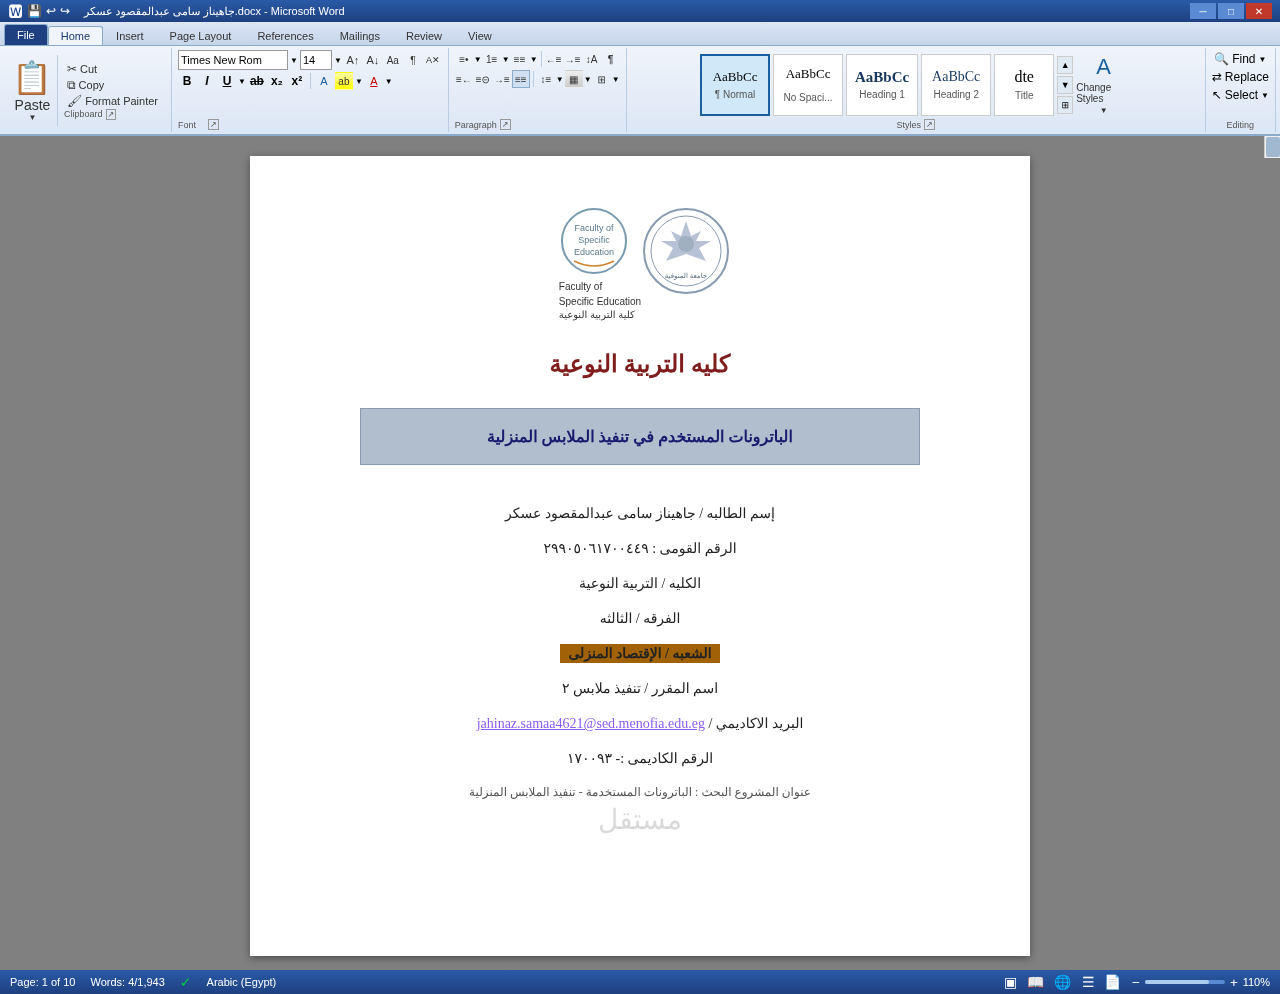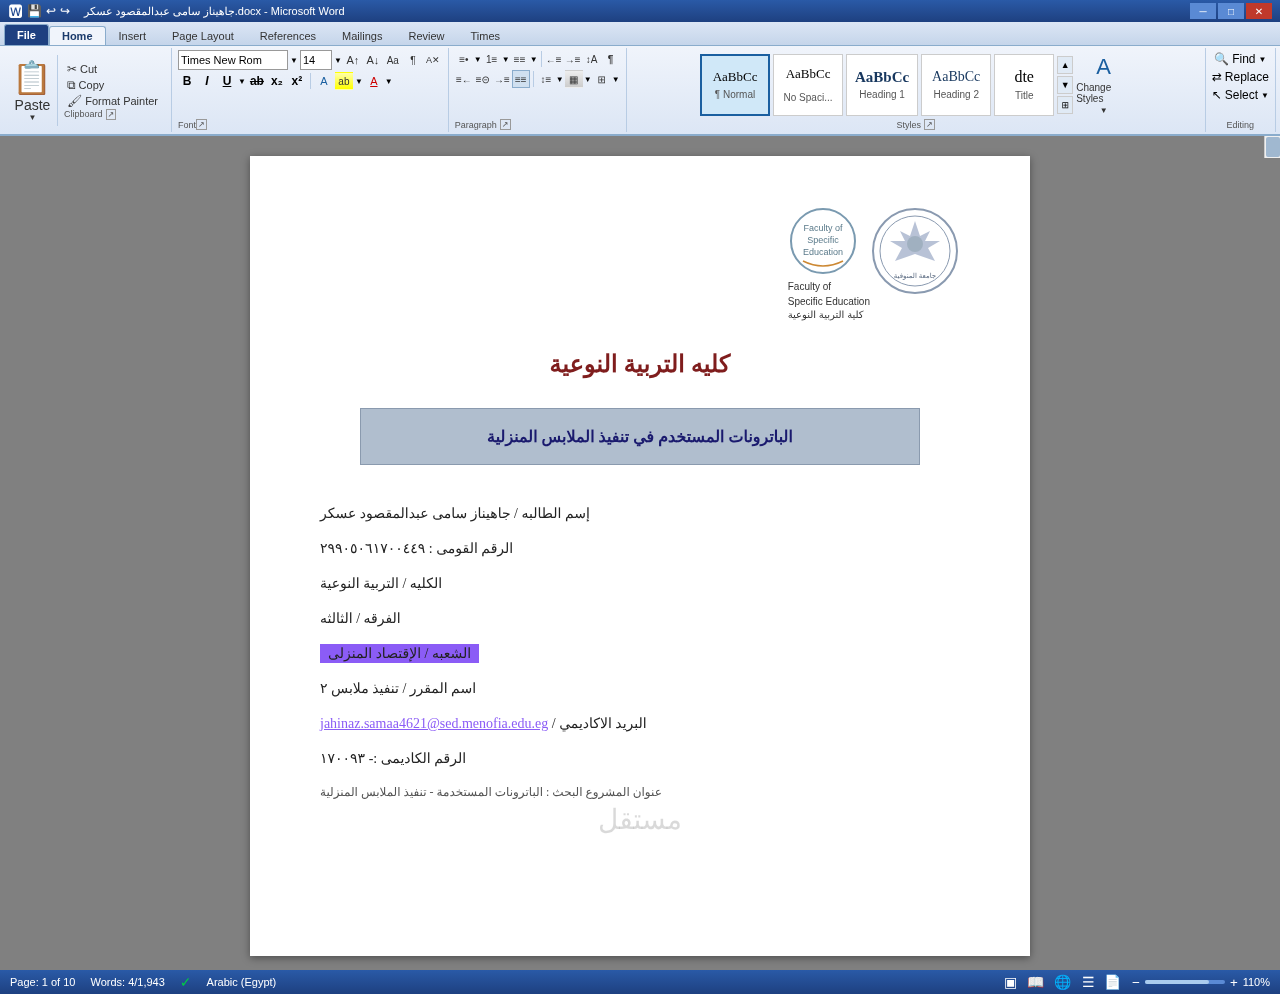--- a/index.html
+++ b/index.html
@@ -36,21 +36,21 @@
       cursor: pointer;
       border: 1px solid transparent;
       border-bottom: none;
       border-radius: 3px 3px 0 0;
       color: #333;
     }
     .ribbon-tab.active {
       background: #f0f4fb;
       border-color: #8aaccc;
       color: #1a3a6b;
-      font-weight: bold;
+      font-weight: normal;
     }
 
     
     .ribbon {
       background: linear-gradient(to bottom, #f0f4fb, #dce6f5);
       border-bottom: 2px solid #8aaccc;
       display: flex;
       align-items: stretch;
       padding: 2px 4px;
       height: 90px;
@@ -139,21 +139,21 @@
       width: 780px;
       min-height: 800px;
       padding: 50px 70px;
       box-shadow: 0 2px 8px rgba(0,0,0,0.4);
       position: relative;
     }
 
     
     .page-header {
       display: flex;
-      justify-content: flex-end;
+      justify-content: center;
       align-items: flex-start;
       margin-bottom: 30px;
       margin-left: 10px;
     }
 
     
     .uni-name {
       text-align: center;
       font-size: 24px;
       font-weight: bold;
@@ -182,27 +182,28 @@
 
     
     .info-section {
       direction: rtl;
       font-family: 'Times New Roman', serif;
     }
     .info-row {
       font-size: 14px;
       color: #222;
       margin-bottom: 18px;
-      text-align: left;
+      text-align: center;
       direction: rtl;
     }
     .info-row .highlight {
-      background: #8b5cf6;
+      background: #a16207;
       padding: 2px 8px;
       display: inline;
+      font-weight: bold;
     }
     .email-link { color: #8b5cf6; text-decoration: underline; }
 
     
     .watermark {
       position: absolute;
       bottom: 120px;
       left: 50%;
       transform: translateX(-50%);
       font-size: 28px;
@@ -253,21 +254,21 @@
 </div>
 
 <div class="ribbon-tabs">
   <div class="ribbon-tab active" style="background:#1e4080; color:white; border-radius:3px 3px 0 0; padding: 4px 12px;">File</div>
   <div class="ribbon-tab active">Home</div>
   <div class="ribbon-tab">Insert</div>
   <div class="ribbon-tab">Page Layout</div>
   <div class="ribbon-tab">References</div>
   <div class="ribbon-tab">Mailings</div>
   <div class="ribbon-tab">Review</div>
-  <div class="ribbon-tab">Times</div>
+  <div class="ribbon-tab">View</div>
 </div>
 
 <div class="ribbon">
 
   <div class="ribbon-group" style="flex-direction:row; padding:2px 4px;">
     <div class="paste-btn">
       <span style="font-size:32px; color:#1a5fa0;">📋</span>
       <span style="font-size:14px; color:#333;">Paste</span>
       <span style="font-size:8px; color:#333;">▼</span>
     </div>
@@ -311,21 +312,21 @@
       <button class="format-btn" style="text-decoration:line-through;">ab</button>
       <button class="format-btn">x₂</button>
       <button class="format-btn">x²</button>
       <div class="sep"></div>
       <button class="icon-btn" style="color:#1a5fa0;font-size:11px;">A</button>
       <button class="icon-btn" style="background:linear-gradient(to bottom,#ffffaa,#ffff00);font-size:10px;">ab</button>
       <span style="font-size:8px;">▼</span>
       <button class="icon-btn" style="color:#cc0000;font-size:11px;text-decoration:underline;text-decoration-color:#cc0000;">A</button>
       <span style="font-size:8px;">▼</span>
     </div>
-    <div style="font-size:9px;color:#555;display:flex;align-items:center;gap:0;margin-top:auto;">
+    <div style="font-size:9px;color:#555;display:flex;align-items:center;gap:12px;margin-top:auto;">
       <span>Font</span>
       <span style="font-size:8px;border:1px solid #999;padding:0 1px;">↗</span>
     </div>
   </div>
 
   <div class="ribbon-group" style="flex-direction:column;align-items:flex-start;">
     <div style="display:flex;align-items:center;gap:1px;margin-bottom:2px;">
       <button class="icon-btn">≡•</button>
       <span style="font-size:8px;">▼</span>
       <button class="icon-btn">1≡</button>

